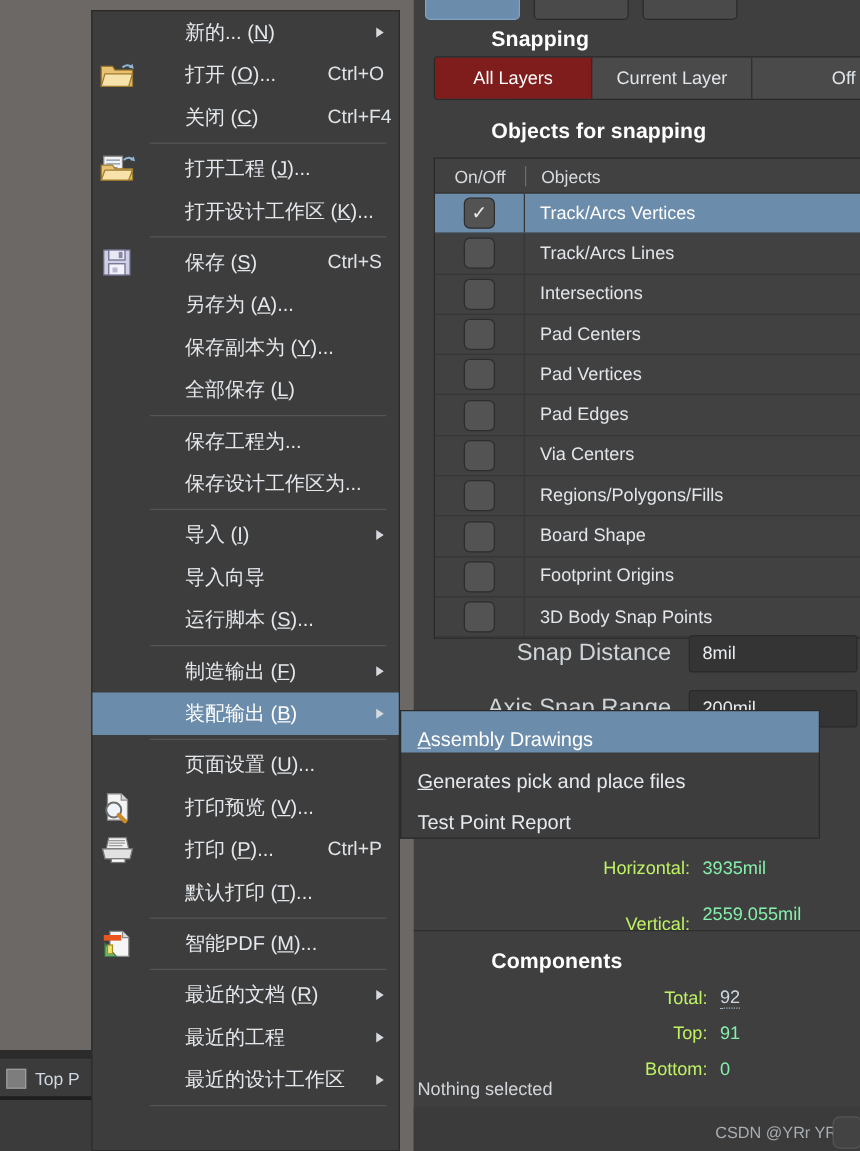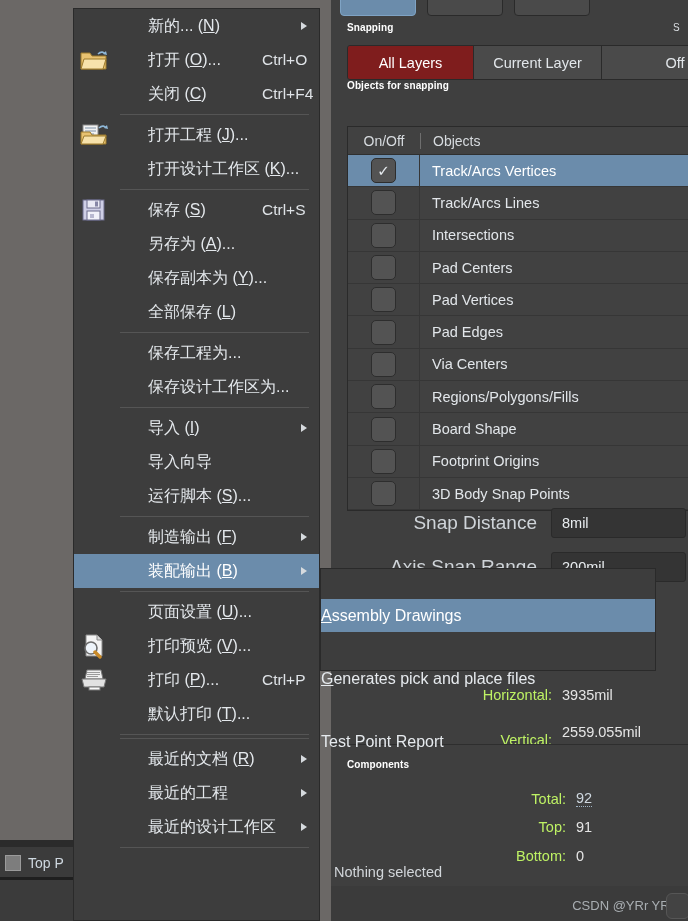--- a/index.html
+++ b/index.html
@@ -22,21 +22,21 @@
   .layer-swatch{width:14px;height:14px;background:#7d7d7d;border:1px solid #9b9b9b;}
   .layer-tab-label{color:#cfd8e0;font-size:14px;white-space:nowrap;overflow:hidden;}
   .layer-tab-underline{position:absolute;left:0;top:877px;width:78px;height:3px;background:#1f1f1f;}
 
   
   .panel{position:absolute;left:331px;top:0;width:357px;height:921px;background:#3f3f3f;}
   .panel-topbtns{position:absolute;left:0;top:-8px;height:22px;display:flex;gap:11px;padding-left:9px;}
   .topbtn{width:74px;height:22px;border:1px solid #2a2a2a;border-radius:4px;background:#4a4a4a;}
   .topbtn.active{background:#6b8cab;border-color:#7fa3c4;}
 
-  .sect-head{position:absolute;color:#ffffff;font-size:10px;font-weight:bold;letter-spacing:.1px;}
+  .sect-head{position:absolute;color:#ffffff;font-size:17px;font-weight:bold;letter-spacing:.1px;margin-left:46px;}
 
   .seg-group{position:absolute;display:flex;border:1px solid #2a2a2a;border-radius:3px;overflow:hidden;height:33px;}
   .seg{display:flex;align-items:center;justify-content:center;color:#e2e6ea;font-size:14.5px;
     background:#4a4a4a;border-right:1px solid #2a2a2a;box-sizing:border-box;}
   .seg.active{background:#7f1d1d;color:#ffffff;}
   .seg:last-child{border-right:none;}
 
   
   .tbl{position:absolute;left:347px;top:126px;width:400px;border:1px solid #2a2a2a;
      border-right:none;box-sizing:border-box;background:#414141;}
@@ -57,21 +57,21 @@
   
   .fieldrow{position:absolute;display:flex;align-items:center;}
   .fieldlbl{color:#cfd4d9;font-size:19px;text-align:right;}
   .fieldbox{background:#343434;border:1px solid #2a2a2a;border-radius:3px;height:30px;
      display:flex;align-items:center;padding-left:10px;color:#e8ecef;font-size:14.5px;box-sizing:border-box;}
 
   .divline{position:absolute;height:1px;background:#2e2e2e;}
 
   .statrow{position:absolute;display:flex;align-items:center;gap:10px;}
   .statlbl{color:#bef264;font-size:14.5px;text-align:right;}
-  .statval{color:#e5e5e5;font-size:14.5px;}
+  .statval{color:#86efac;font-size:14.5px;}
   .statval.link{border-bottom:1px dotted #9fb4c6;color:#cfd8e0;}
 
   .status-strip{position:absolute;left:331px;top:886px;width:357px;height:35px;background:#3b3b3b;}
   .status-text{position:absolute;left:334px;top:864px;color:#d2d6da;font-size:14.5px;}
   .watermark{position:absolute;right:14px;top:898px;color:#a9aeb2;font-size:13px;}
   .wm-round{position:absolute;right:-2px;top:893px;width:22px;height:24px;border-radius:6px;
      border:1px solid #565656;background:#434343;}
 
   
   .menu{position:absolute;left:73px;top:8px;width:247px;height:913px;
@@ -83,21 +83,21 @@
   .mi.h .mi-label{color:#ffffff;}
   .mi-accel{position:absolute;left:188px;color:#dfe3e7;font-size:15.5px;white-space:nowrap;}
   .mi-arrow{position:absolute;right:12px;width:0;height:0;
      border-left:6px solid #d6dade;border-top:4.5px solid transparent;border-bottom:4.5px solid transparent;}
   .msep{height:1px;background:#555555;margin:3px 10px 3px 46px;}
   .u{text-decoration:underline;}
 
   
   .submenu{position:absolute;left:320px;top:568px;width:336px;height:103px;
      background:#3d3d3d;border:1px solid #2a2a2a;box-sizing:border-box;}
-  .smi{position:relative;height:33px;display:flex;align-items:center;box-sizing:border-box;margin-top:30px;}
+  .smi{position:relative;height:33px;display:flex;align-items:flex-end;padding-left:13px;box-sizing:border-box;}
   .smi.h{background:#6b8cab;}
   .smi span{color:#e6eaee;font-size:16px;}
   .smi.h span{color:#ffffff;}
 
   
   .ico{width:30px;height:26px;display:block;}
 </style>
 </head>
 <body>
 
@@ -123,21 +123,21 @@
 
     <div class="sect-head" style="left:16px;top:22px;">Snapping</div>
     <div class="sect-head" style="left:342px;top:22px;font-weight:normal;color:#dadee2;">S</div>
 
     <div class="seg-group" style="left:16px;top:45px;width:400px;">
       <div class="seg active" style="width:126px;">All Layers</div>
       <div class="seg" style="width:128px;">Current Layer</div>
       <div class="seg" style="width:146px;">Off</div>
     </div>
 
-    <div class="sect-head" style="left:16px;top:80px;">Objects for snapping</div>
+    <div class="sect-head" style="left:16px;top:95px;">Objects for snapping</div>
   </div>
 
   <div class="tbl">
     <div class="tbl-head">
       <div class="th-onoff">On/Off</div>
       <div class="th-sep"></div>
       <div class="th-obj">Objects</div>
     </div>
     <div id="snap-rows">
         <div class="trow sel">
@@ -364,20 +364,32 @@
             <rect x="10" y="20" width="11" height="3" fill="#fafafa" stroke="#777"></rect>
           </svg>
         </span>
         <span class="mi-label">打印 (<span class="u">P</span>)...</span>
         <span class="mi-accel">Ctrl+P</span>
       </div>
       <div class="mi">
         <span class="mi-label">默认打印 (<span class="u">T</span>)...</span>
       </div>
       <div class="msep"></div>
+      <div class="mi">
+        <span class="mi-icon">
+          <svg class="ico" viewBox="0 0 30 26">
+            <path d="M9 3h10l5 5v15H9z" fill="#f6f6f6" stroke="#8a8a8a"></path>
+            <path d="M19 3v5h5" fill="#dcdcdc" stroke="#8a8a8a"></path>
+            <path d="M5 13l9 10H5z" fill="#6fbf7a" stroke="#3f7a47"></path>
+            <rect x="4" y="6" width="14" height="4.5" fill="#e8551f"></rect>
+            <rect x="7" y="14" width="4" height="7" fill="#f2e36a" stroke="#9c8f2c"></rect>
+          </svg>
+        </span>
+        <span class="mi-label">智能PDF (<span class="u">M</span>)...</span>
+      </div>
       <div class="msep"></div>
       <div class="mi">
         <span class="mi-label">最近的文档 (<span class="u">R</span>)</span>
         <span class="mi-arrow"></span>
       </div>
       <div class="mi">
         <span class="mi-label">最近的工程</span>
         <span class="mi-arrow"></span>
       </div>
       <div class="mi">

